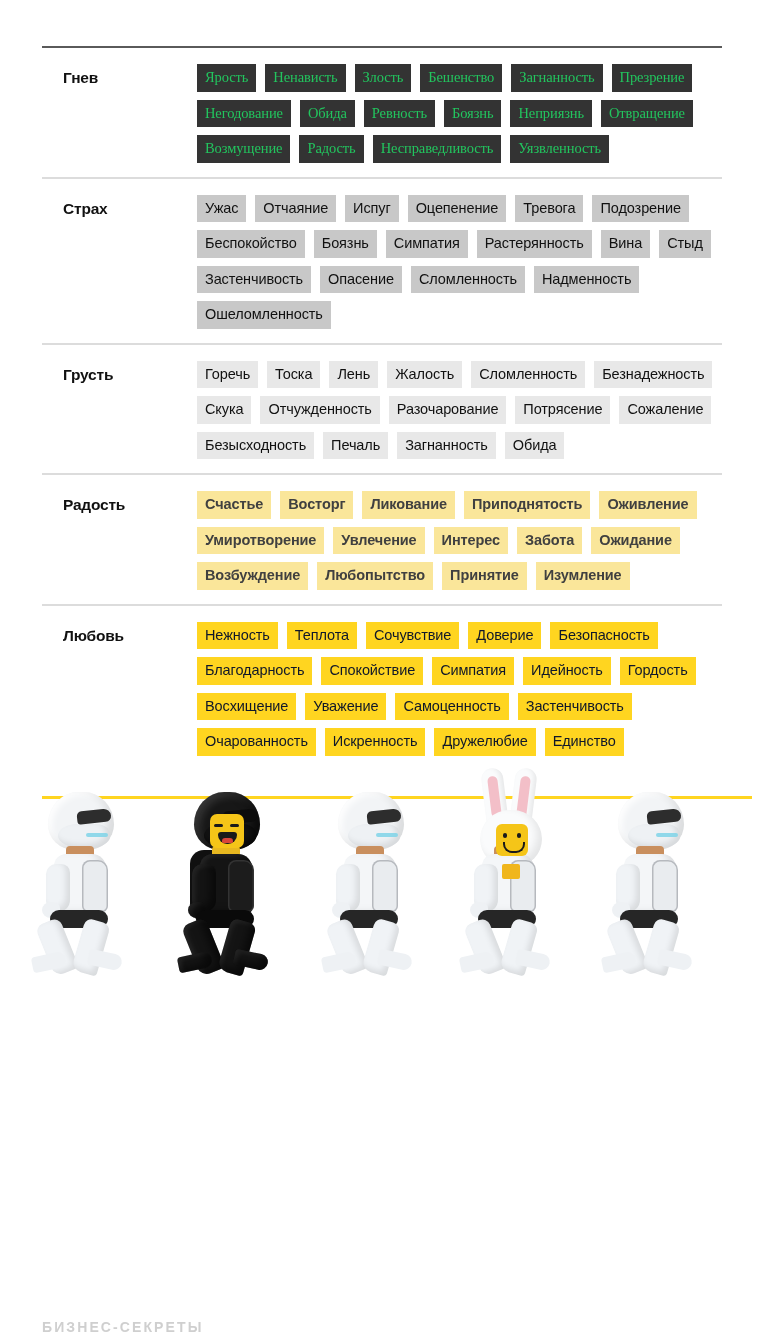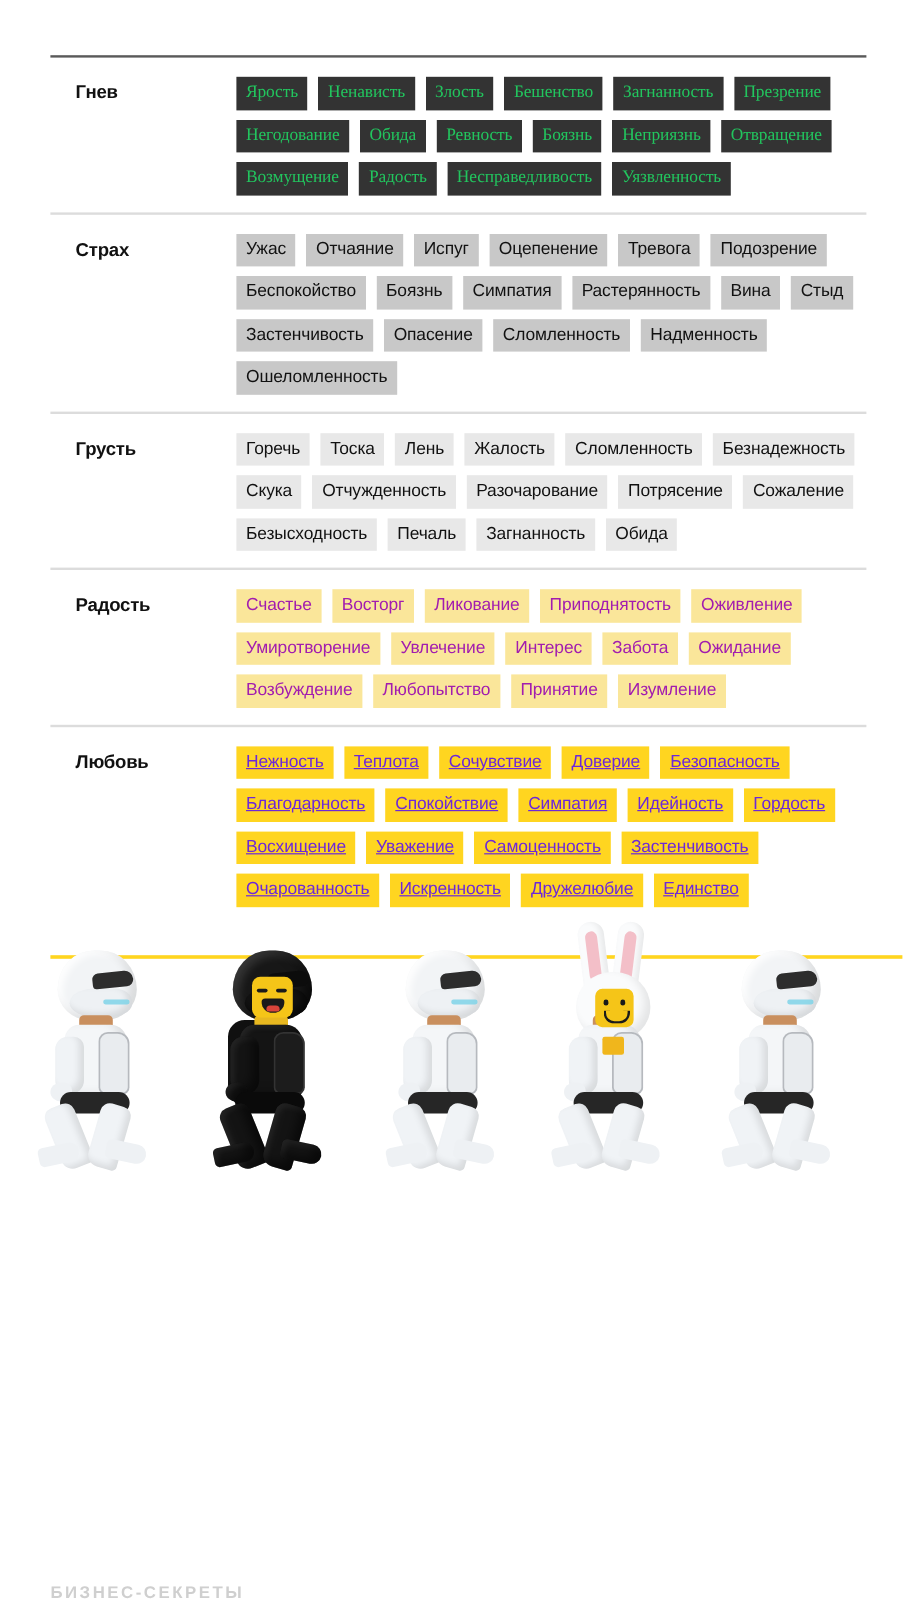--- a/index.html
+++ b/index.html
@@ -82,22 +82,22 @@
     line-height: 1;
     padding: 6px 8px 7px 8px;
     white-space: nowrap;
     letter-spacing: -0.1px;
   }
 
   
   .pal-dark   .tag { background: #333333; color: #22c55e; font-family: Liberation Serif, serif; }
   .pal-gray   .tag { background: #c8c8c8; color: #111111; }
   .pal-light  .tag { background: #e8e8e8; color: #111111; }
-  .pal-pale   .tag { background: #fae69a; color: #a21caf; }
-  .pal-gold   .tag { background: #ffd520; color: #6d28d9; text-decoration: underline; }
+  .pal-pale   .tag { background: #fae69a; color: #404040; font-weight: bold; }
+  .pal-gold   .tag { background: #ffd520; color: #0f172a; }
 
   
   .figure-band {
     position: relative;
     height: 196px;
     margin-top: 4px;
   }
   .yellow-rule {
     position: absolute;
     left: 42px;

